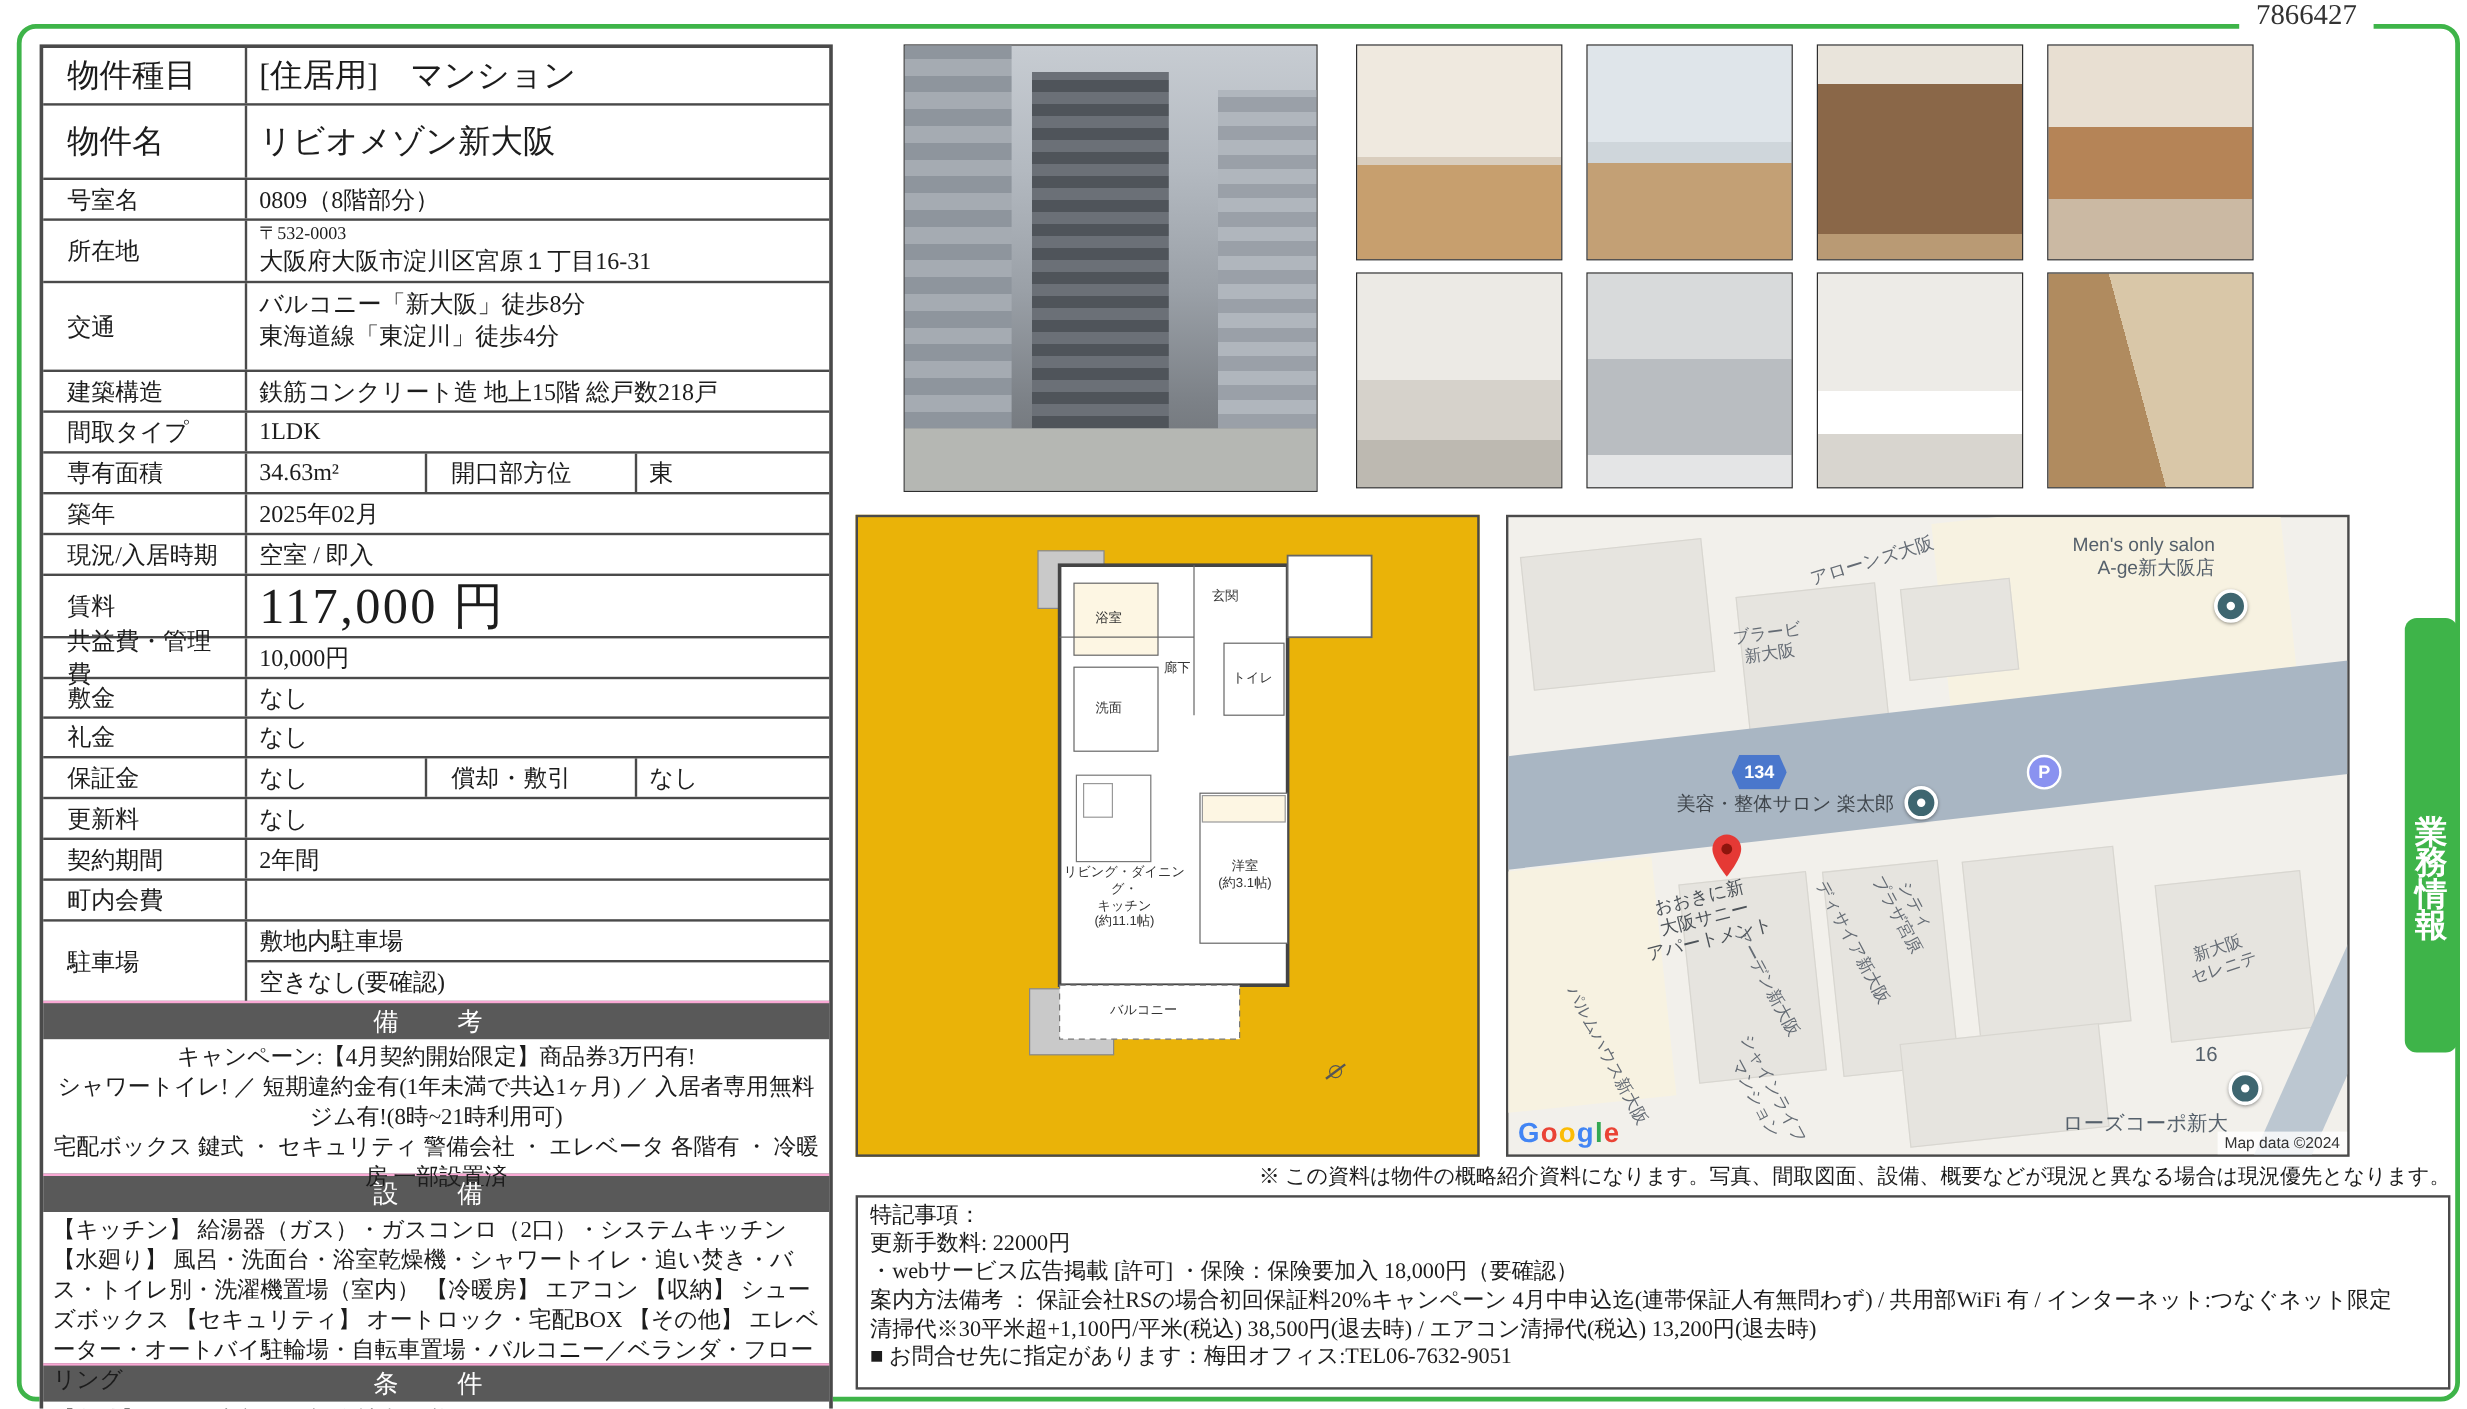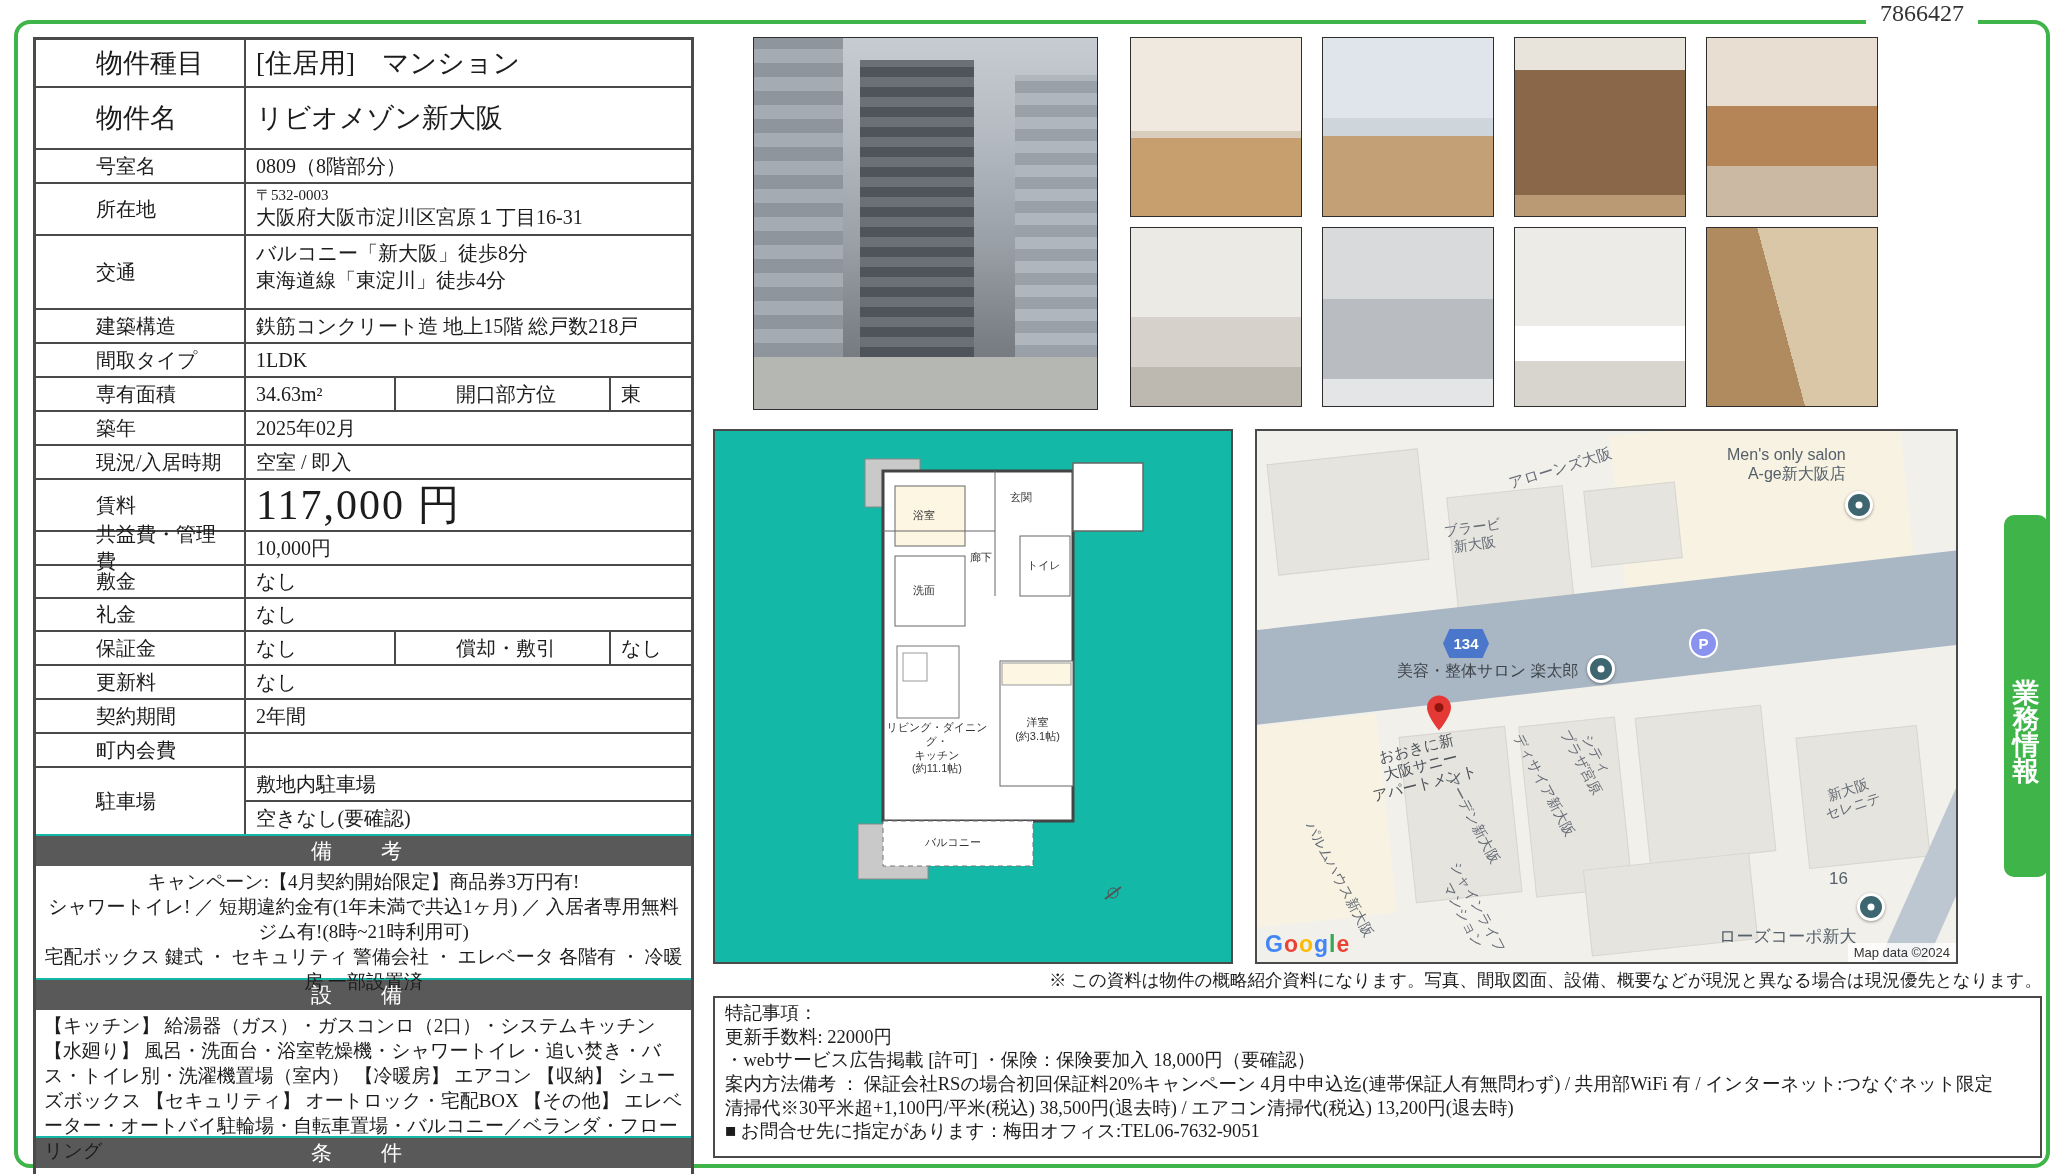--- a/index.html
+++ b/index.html
@@ -11,33 +11,33 @@
         font-size:24px;color:#333;z-index:5;}
   .side-tab{position:absolute;right:8px;top:515px;width:44px;height:362px;background:#3eb449;
         border-radius:10px;z-index:6;display:flex;align-items:center;justify-content:center;}
   .side-tab span{writing-mode:vertical-rl;color:#fff;font-size:27px;letter-spacing:26px;
         font-family:"Liberation Sans","DejaVu Sans",sans-serif;font-weight:bold;padding-top:26px;}
   
   .spec{position:absolute;left:33px;top:37px;width:655px;border:3px solid #4a4a4a;background:#fff;}
   .row{display:flex;border-top:2px solid #4a4a4a;box-sizing:border-box;}
   .row:first-child{border-top:none;}
   .lbl{flex:0 0 170px;border-right:2px solid #4a4a4a;padding:1px 20px;display:flex;
-       flex-direction:column;justify-content:center;font-size:20px;box-sizing:border-box;margin-left:40px;}
+       flex-direction:column;justify-content:center;font-size:20px;box-sizing:border-box;}
   .val{flex:1;padding:1px 10px;display:flex;flex-direction:column;justify-content:center;
        font-size:20px;box-sizing:border-box;}
   .big{font-size:27px;}
   .v1{flex:0 0 150px;border-right:2px solid #4a4a4a;}
   .l2{flex:0 0 175px;border-right:2px solid #4a4a4a;}
   .postal{font-size:15px;line-height:1.1;}
   .rent{font-size:42px;letter-spacing:2px;}
   .pcol{flex:1;display:flex;flex-direction:column;}
   .pcol .val{flex:1;}
   .pcol .val+.val{border-top:2px solid #4a4a4a;}
   .sec{background:#595959;color:#fff;text-align:center;font-size:21px;letter-spacing:14px;
-       border-top:2px solid #14b8a6;padding:1px 0;}
+       border-top:2px solid #f9a8d4;padding:1px 0;}
   .blk{border-top:2px solid #4a4a4a;padding:3px 8px;font-size:19px;line-height:1.32;box-sizing:border-box;}
   .blk div{min-height:10px;text-align:center;}
   
   .photo{position:absolute;border:1px solid #2e2e2e;box-sizing:border-box;}
   .ph-large{left:753px;top:37px;width:345px;height:373px;
      background:linear-gradient(180deg,#c7ccd2 0%,#b3b9c0 28%,#9aa0a7 55%,#7c8187 80%,#6a6e72 100%);}
   .ph-large .tower{position:absolute;left:31%;top:6%;width:33%;height:80%;
      background:repeating-linear-gradient(0deg,#4f545a 0 10px,#6b7077 10px 20px);}
   .ph-large .bldgL{position:absolute;left:0;top:0;width:26%;height:86%;
      background:repeating-linear-gradient(0deg,#8e959d 0 14px,#a5abb2 14px 28px);}
@@ -46,21 +46,21 @@
   .ph-large .road{position:absolute;left:0;bottom:0;width:100%;height:14%;background:#b5b7b3;}
   .p1{background:linear-gradient(180deg,#efe9df 0 52%,#d9cdbd 52% 56%,#c79f6e 56% 100%);}
   .p2{background:linear-gradient(180deg,#dfe5ea 0 45%,#cfd6db 45% 55%,#c3a075 55% 100%);}
   .p3{background:linear-gradient(180deg,#e9e4db 0 18%,#8a6748 18% 88%,#b99a74 88% 100%);}
   .p4{background:linear-gradient(180deg,#e8dfd2 0 38%,#b58457 38% 72%,#cbb9a3 72% 100%);}
   .p5{background:linear-gradient(180deg,#eceae5 0 50%,#d6d2cb 50% 78%,#bdb9b1 78% 100%);}
   .p6{background:linear-gradient(180deg,#d8dadb 0 40%,#b9bdc1 40% 85%,#e4e5e6 85% 100%);}
   .p7{background:linear-gradient(180deg,#edebe7 0 55%,#ffffff 55% 75%,#d8d5cf 75% 100%);}
   
   .plan{position:absolute;left:713px;top:429px;width:520px;height:535px;border:2px solid #4a4a4a;
-        background:#14b8a6;box-sizing:border-box;}
+        background:#eab308;box-sizing:border-box;}
   .plan svg{position:absolute;left:0;top:0;}
   .plabel{position:absolute;font-size:11px;color:#333;white-space:pre-line;text-align:center;
         line-height:1.25;font-family:"Liberation Sans","DejaVu Sans",sans-serif;}
   
   .map{position:absolute;left:1255px;top:429px;width:703px;height:535px;border:2px solid #4a4a4a;
        background:#f2f0eb;overflow:hidden;box-sizing:border-box;
        font-family:"Liberation Sans","DejaVu Sans",sans-serif;}
   .mb{position:absolute;background:#e6e4df;border:1px solid #d8d6d0;transform:rotate(-6deg);}
   .mz{position:absolute;background:#f7f2e1;transform:rotate(-6deg);}
   .mroad{position:absolute;left:-8%;top:158px;width:120%;height:94px;background:#a9b6c3;transform:rotate(-6.5deg);}

